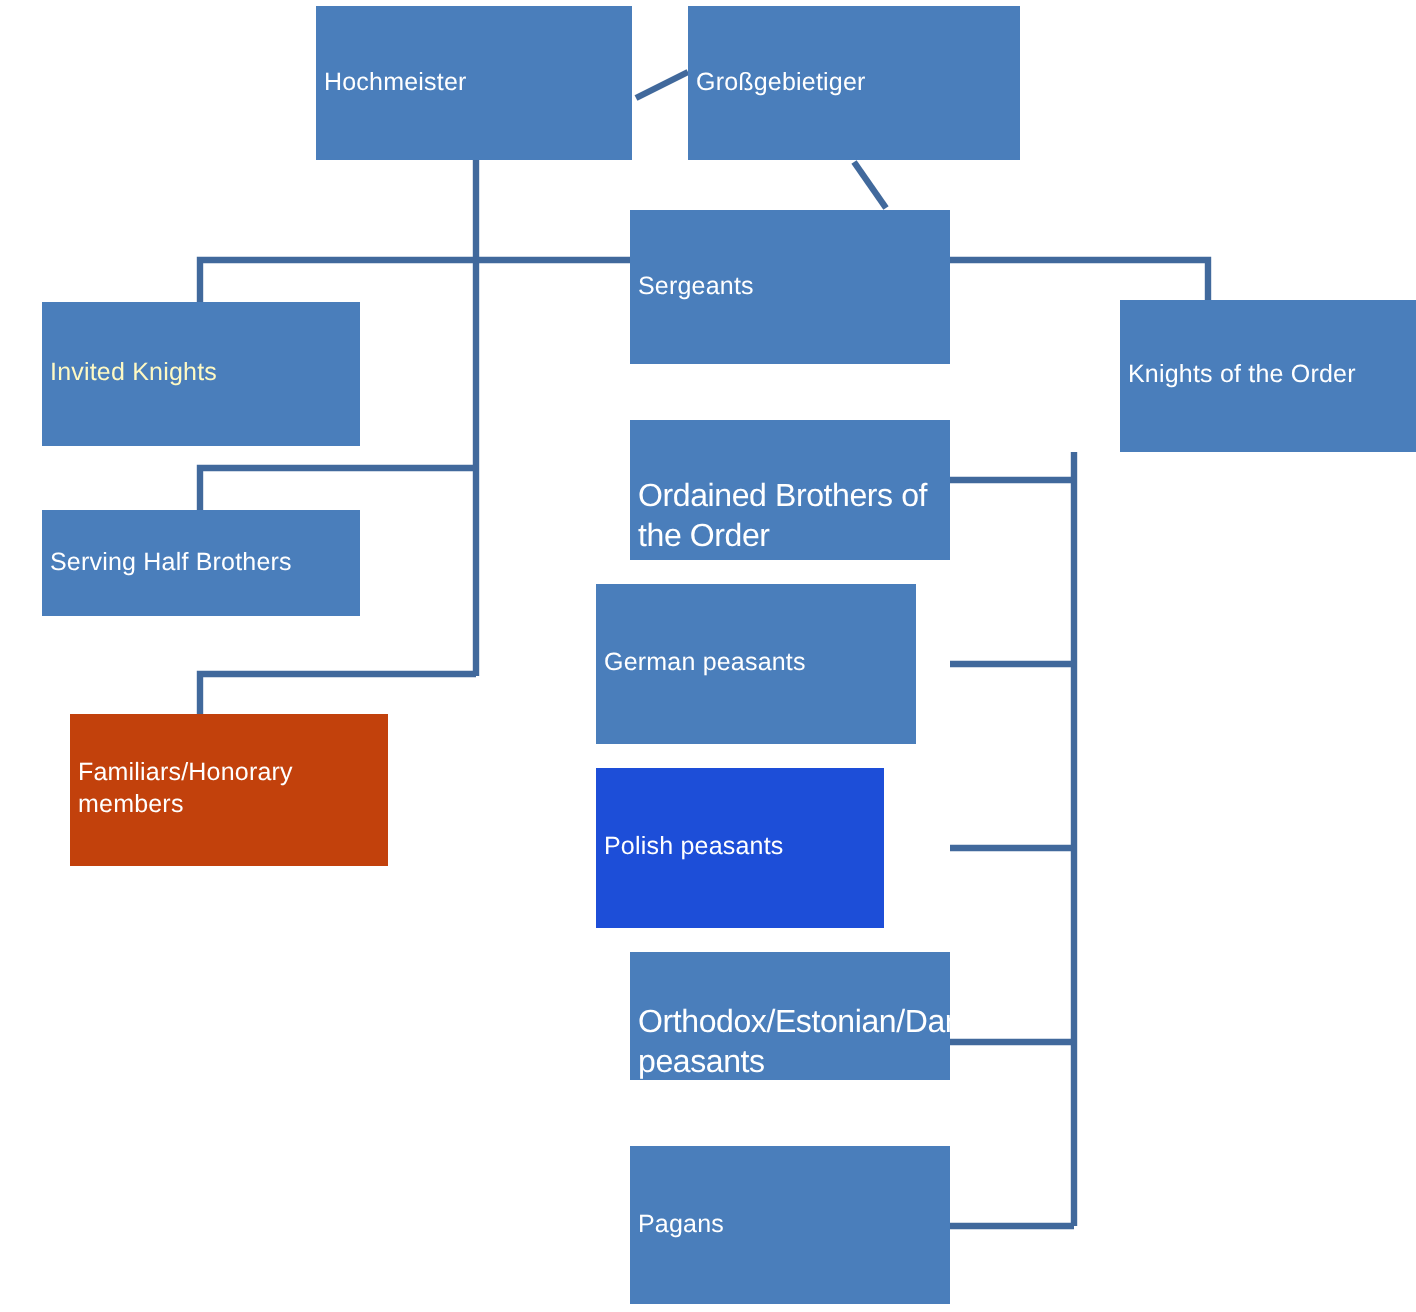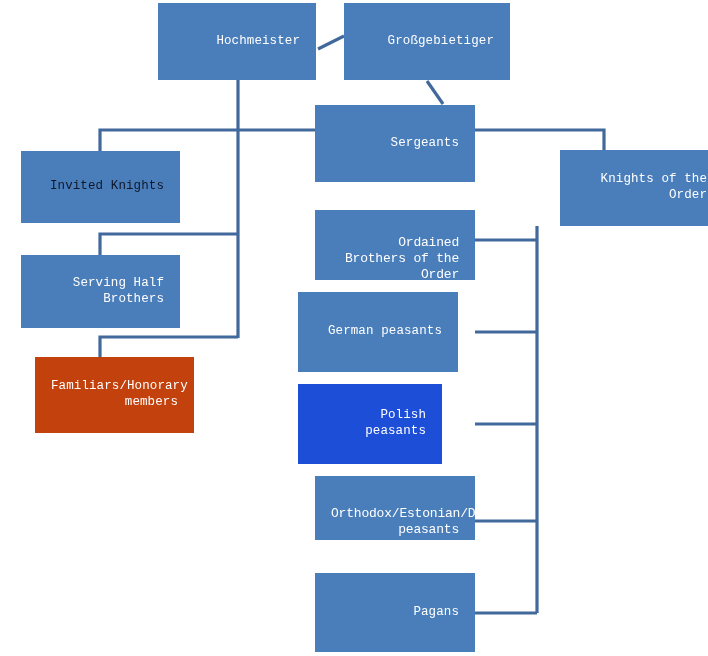--- a/index.html
+++ b/index.html
@@ -27,34 +27,34 @@
     pointer-events: none;
   }
   .node {
     position: absolute;
     box-sizing: border-box;
     background: #4a7ebb;
     color: #ffffff;
     display: flex;
     align-items: center;
     justify-content: center;
-    text-align: right;
+    text-align: left;
     font-size: 12.5px;
     line-height: 1.25;
-    font-family: Liberation Mono, monospace;
+    font-family: Liberation Sans, sans-serif;
     letter-spacing: 0.1px;
-    padding: 2px 16px;
+    padding: 2px 4px;
     z-index: 2;
   }
   .node-label {
     display: block;
     width: 100%;
   }
   .node-wide-text {
-    font-size: 13px;
+    font-size: 16px;
     letter-spacing: -0.2px;
     margin-top: 28px;
   }
 </style>
 </head>
 <body>
 
 <div id="diagram-canvas" style="background: rgb(255, 255, 255);">
 
   <svg id="connector-layer" viewBox="0 0 708 656" width="708" height="656" xmlns="http://www.w3.org/2000/svg">
@@ -95,33 +95,33 @@
   </div>
 
   <div class="node" style="left: 344px; top: 3px; width: 166px; height: 77px; background: rgb(74, 126, 187); color: rgb(255, 255, 255);">
     <span class="node-label">Großgebietiger</span>
   </div>
 
   <div class="node" style="left: 315px; top: 105px; width: 160px; height: 77px; background: rgb(74, 126, 187); color: rgb(255, 255, 255);">
     <span class="node-label">Sergeants</span>
   </div>
 
-  <div class="node" style="left: 21px; top: 151px; width: 159px; height: 72px; background: rgb(74, 126, 187); color: #0f172a;">
+  <div class="node" style="left: 21px; top: 151px; width: 159px; height: 72px; background: rgb(74, 126, 187); color: #fef9c3;">
     <span class="node-label">Invited Knights</span>
   </div>
 
   <div class="node" style="left: 520px; top: 150px; width: 163px; height: 76px; background: rgb(74, 126, 187); color: rgb(255, 255, 255); margin-left: 40px;">
     <span class="node-label">Knights of the Order</span>
   </div>
 
   <div class="node" style="left: 315px; top: 210px; width: 160px; height: 70px; background: rgb(74, 126, 187); color: rgb(255, 255, 255);">
     <span class="node-label node-wide-text">Ordained Brothers of the Order</span>
   </div>
 
-  <div class="node" style="left: 21px; top: 255px; width: 159px; height: 73px; background: rgb(74, 126, 187); color: rgb(255, 255, 255);">
+  <div class="node" style="left: 21px; top: 255px; width: 159px; height: 53px; background: rgb(74, 126, 187); color: rgb(255, 255, 255);">
     <span class="node-label">Serving Half Brothers</span>
   </div>
 
   <div class="node" style="left: 298px; top: 292px; width: 160px; height: 80px; background: rgb(74, 126, 187); color: rgb(255, 255, 255);">
     <span class="node-label">German  peasants</span>
   </div>
 
   <div class="node" style="left: 35px; top: 357px; width: 159px; height: 76px; background: #c2410c; color: rgb(255, 255, 255);">
     <span class="node-label">Familiars/Honorary members</span>
   </div>

